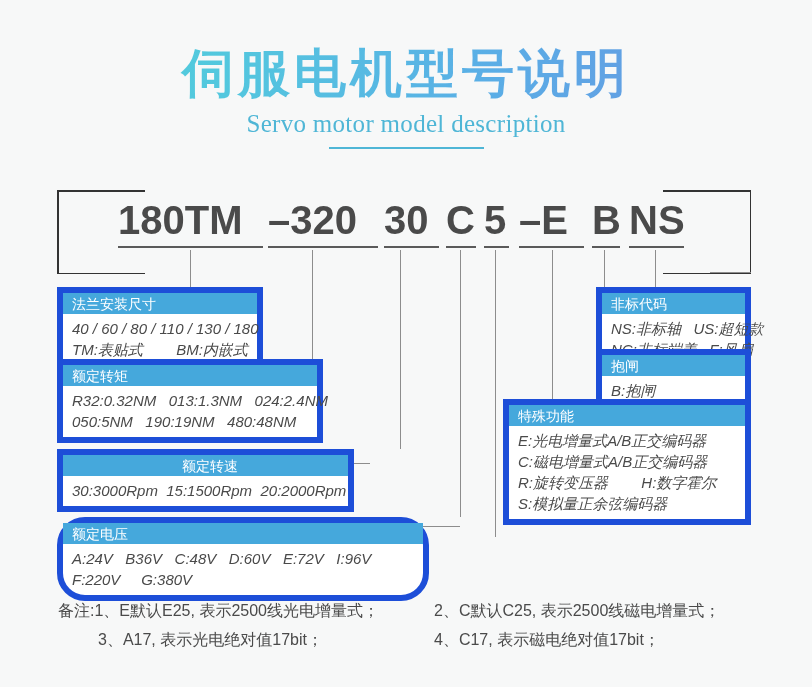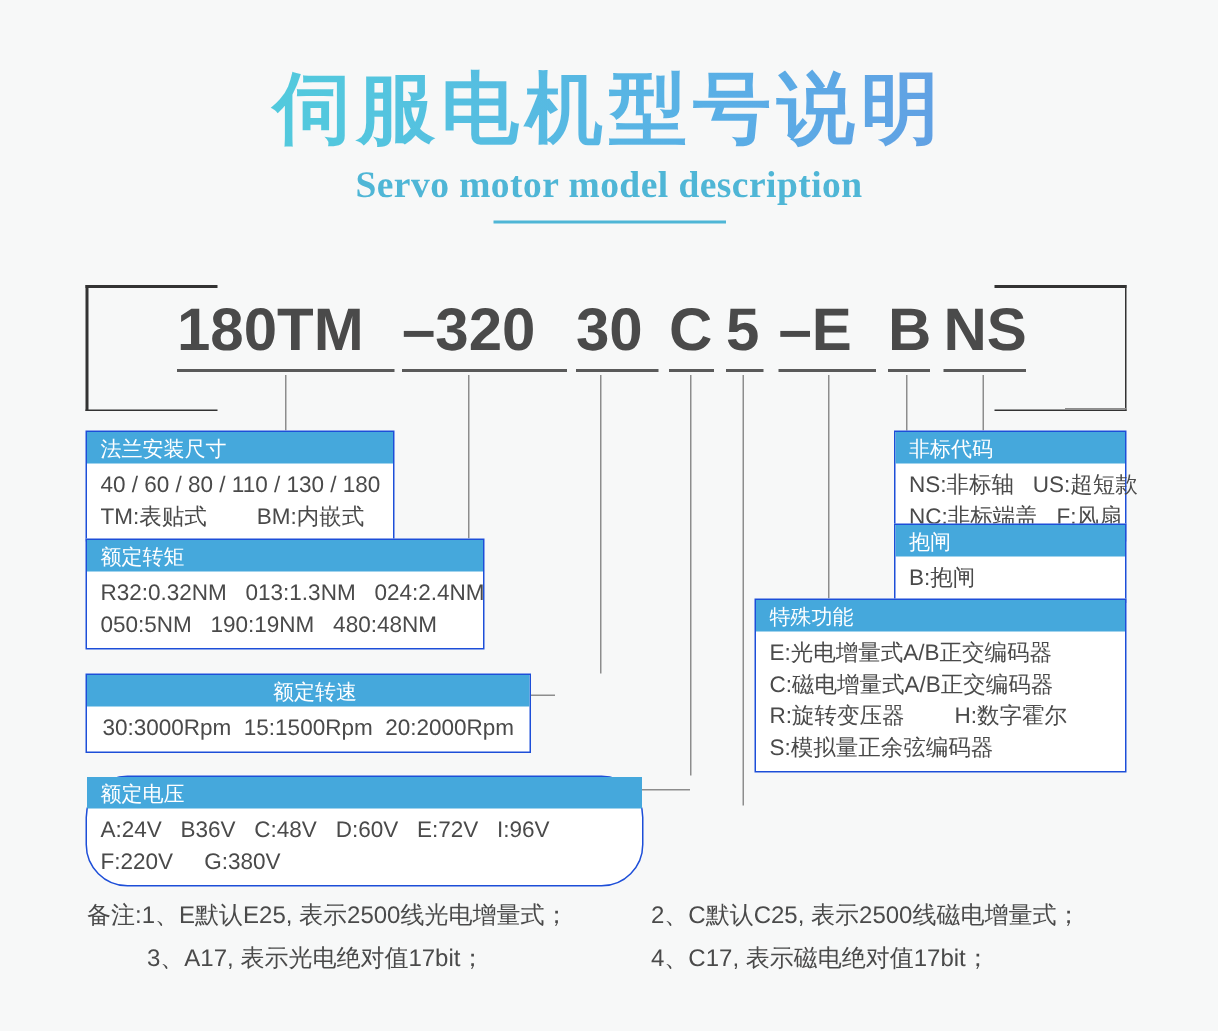--- a/index.html
+++ b/index.html
@@ -15,21 +15,21 @@
   
   .title-wrap{position:absolute;left:0;top:42px;width:812px;text-align:center;}
   .title-cn{
     font-size:52px;font-weight:bold;letter-spacing:4px;line-height:62px;
     background:linear-gradient(95deg,#4fd3d8 0%,#53c7de 28%,#5aaee6 60%,#6b8fe0 100%);
     -webkit-background-clip:text;background-clip:text;
     color:transparent;-webkit-text-fill-color:transparent;
   }
   .title-en{
     margin-top:6px;font-size:25px;color:#4fb6d6;letter-spacing:.3px;
-    font-family:"Liberation Serif","DejaVu Serif",serif;font-weight:700;
+    font-family:"Liberation Serif","DejaVu Serif",serif;font-weight:400;
   }
   .title-rule{
     margin:9px auto 0;width:155px;height:2px;background:#4fb6d6;
   }
 
   
   .frame{position:absolute;left:57px;top:190px;width:694px;height:84px;}
   .frame i{position:absolute;background:#333;}
   .f-left{left:0;top:0;width:1.5px;height:84px;}
   .f-right{right:0;top:0;width:1.5px;height:84px;}
@@ -45,28 +45,28 @@
     font-size:40px;font-weight:bold;color:#4a4a4a;line-height:48px;
     white-space:nowrap;letter-spacing:0px;
   }
   .seg .ul{position:absolute;left:0;bottom:0;height:2px;background:#5a5a5a;}
 
   
   .lead{position:absolute;width:1px;background:#8d8d8d;}
   .leadh{position:absolute;height:1px;background:#8d8d8d;}
 
   
-  .box{position:absolute;border:1px solid #1d4ed8;background:#fff;box-sizing:border-box;}
+  .box{position:absolute;border:6px solid #1d4ed8;background:#fff;box-sizing:border-box;}
   .box .hd{
     background:#45a8dc;color:#fff;font-size:14px;line-height:21px;
     padding:1px 0 1px 9px;height:21px;box-sizing:border-box;
   }
   .box .bd{padding:4px 9px 5px 9px;}
   .box .bd .ln{
-    font-size:15px;line-height:21px;color:#4a4a4a;white-space:pre;
+    font-size:15px;line-height:21px;color:#4a4a4a;white-space:pre;font-style:italic;
   }
 
   
   .notes{position:absolute;left:0;top:596px;width:812px;}
   .notes .nrow{position:relative;height:29px;}
   .notes .c{position:absolute;font-size:16px;color:#4a4a4a;line-height:29px;white-space:nowrap;}
 </style>
 </head>
 <body>
 

